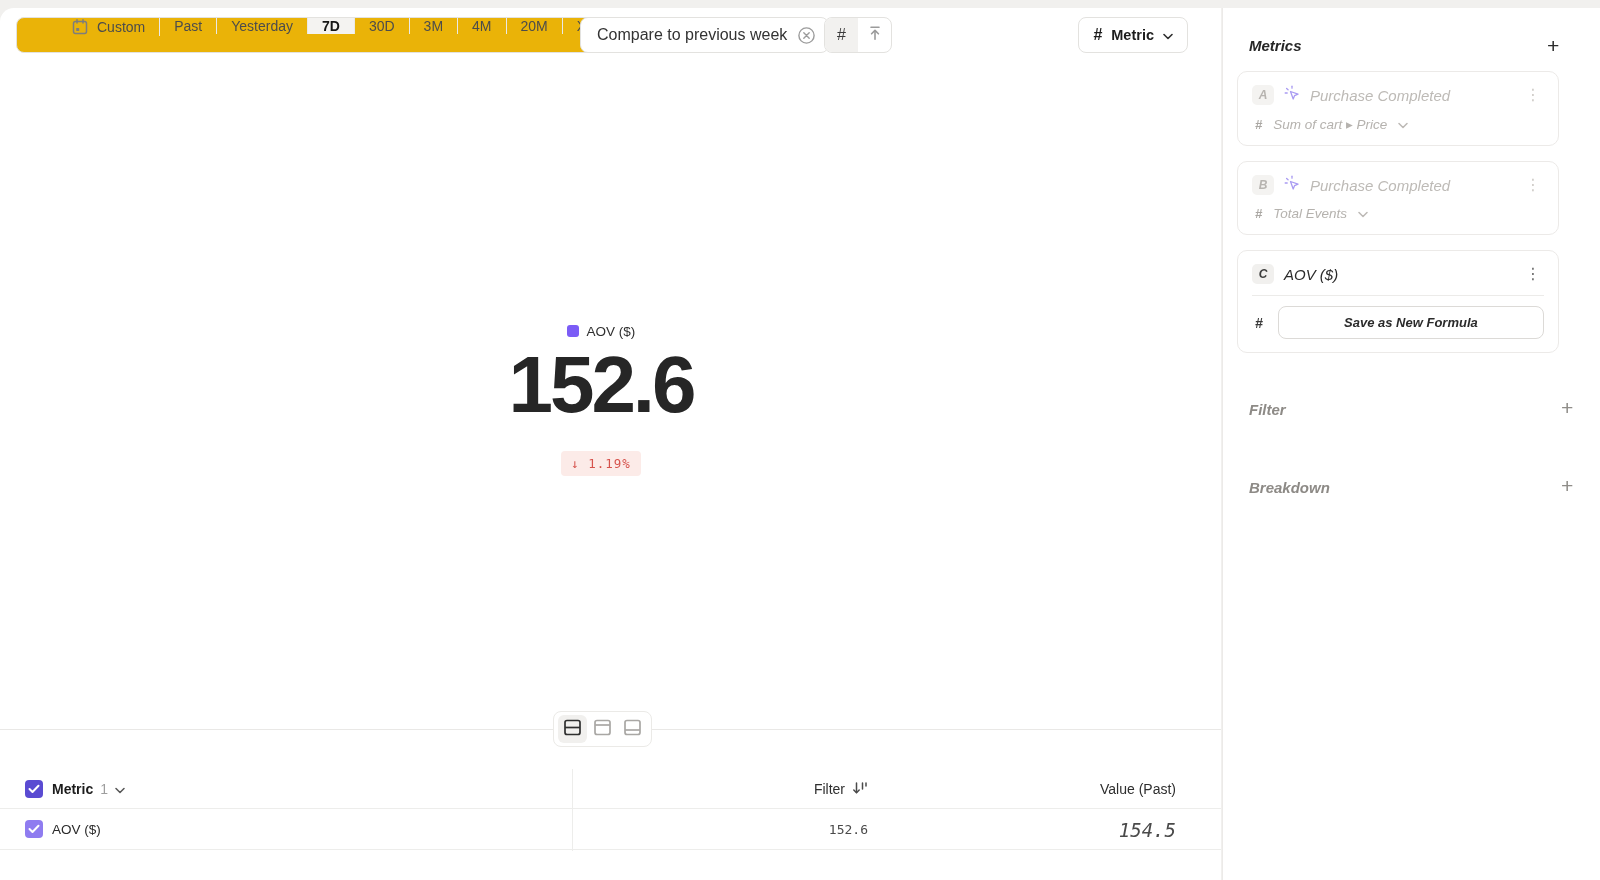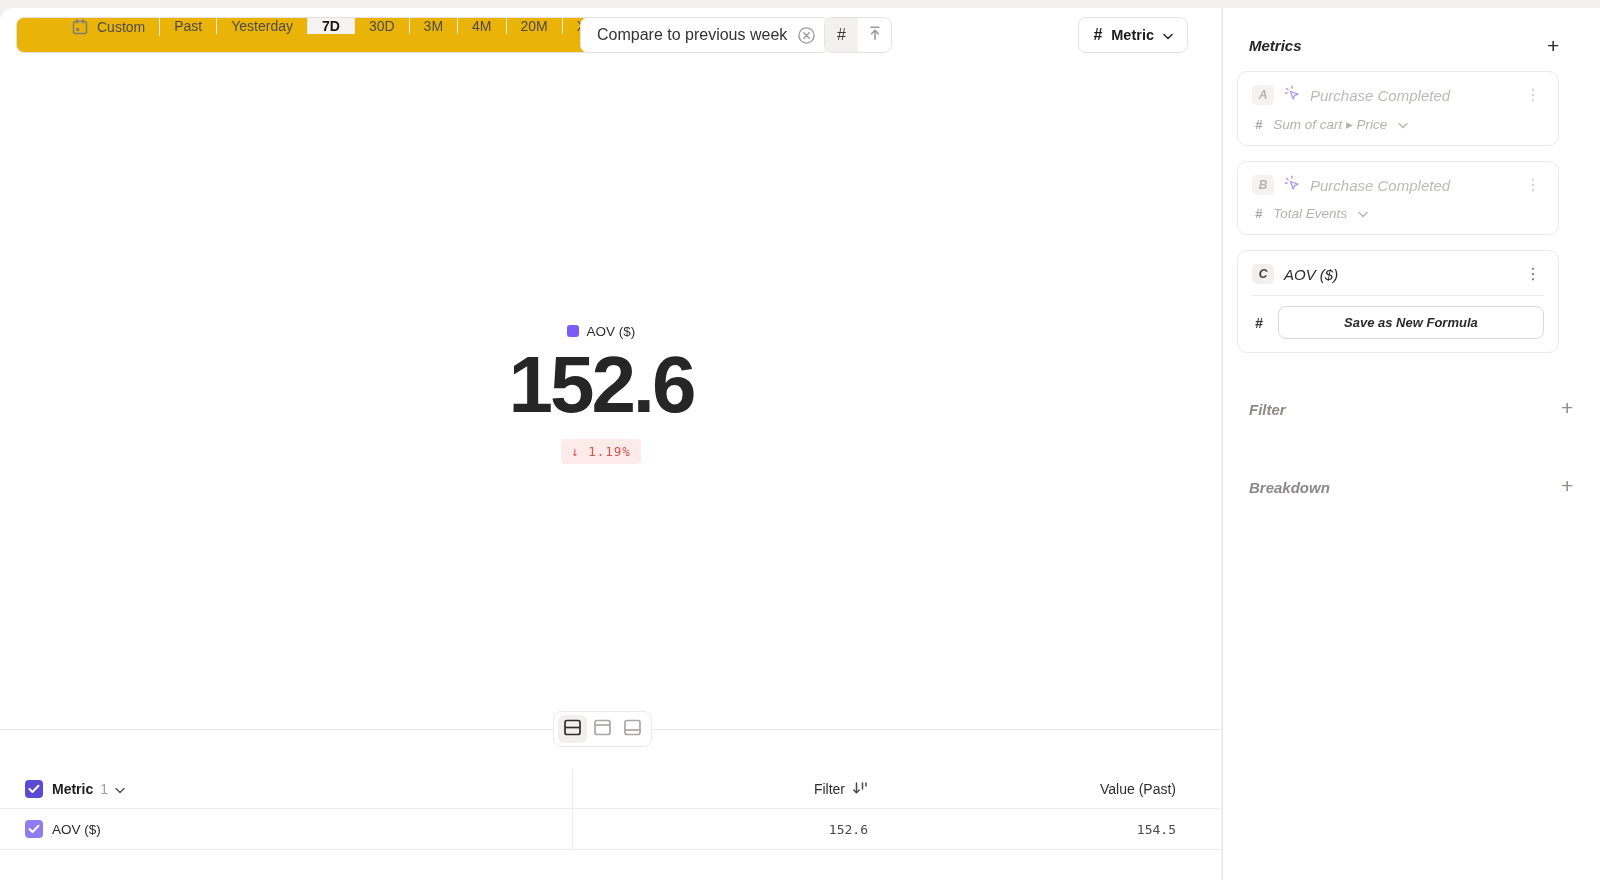--- a/index.html
+++ b/index.html
@@ -39,21 +39,21 @@
     gap: 9px; padding: 0 14px; border: 1px solid #e3e2df; border-radius: 8px; background: #fff;
     font-size: 14.5px; font-weight: 600; color: #1d1d1d; }
   .metric-btn .hash { font-weight: 600; color: #1d1d1d; }
 
   
   .metric-display { position: absolute; top: 315px; left: 0; width: 1202px; text-align: center; }
   .legend { display: inline-flex; align-items: center; gap: 8px; font-size: 13.5px; font-weight: 500; color: #303030; }
   .swatch { width: 12px; height: 12px; border-radius: 3px; background: #7b5cf6; }
   .big-number { margin-top: 6px; font-size: 80px; font-weight: 700; letter-spacing: -3px;
     line-height: 0.95; color: #262626; }
-  .badge-wrap { margin-top: 16px; }
+  .badge-wrap { margin-top: 28px; }
   .change-badge { display: inline-block; background: #fcebe8; color: #d6524c; border-radius: 4px;
     padding: 5px 10px; font-size: 12.5px; letter-spacing: 1px;
     font-family: "DejaVu Sans Mono", monospace; }
 
   
   .splitter { position: absolute; top: 721px; left: 0; width: 100%; border-top: 1px solid #e9e8e6; }
   .layout-toggle { position: absolute; top: 703px; left: 553px; width: 99px; height: 36px; background: #fff;
     border: 1px solid #ebeae7; border-radius: 8px; display: flex; align-items: center;
     justify-content: space-between; padding: 0 4px; }
   .lt-item { width: 29px; height: 28px; border-radius: 6px; display: flex; align-items: center; justify-content: center; }
@@ -72,21 +72,21 @@
   .hm-count { font-size: 14px; color: #9e9e9e; }
   .hdr-value { position: absolute; right: 353px; top: 0; height: 40px; display: flex; align-items: center;
     gap: 7px; font-size: 14px; font-weight: 500; color: #2e2e2e; cursor: pointer; }
   .hdr-value-past { position: absolute; right: 45px; top: 0; height: 40px; display: flex; align-items: center;
     font-size: 14px; font-weight: 500; color: #2e2e2e; cursor: pointer; }
   .row-name { position: absolute; left: 52px; top: 0; height: 41px; display: flex; align-items: center;
     font-size: 13.5px; color: #2b2b2b; }
   .row-value { position: absolute; right: 353px; top: 0; height: 41px; display: flex; align-items: center;
     font-size: 13px; color: #4a4a4a; }
   .row-value-past { position: absolute; right: 45px; top: 0; height: 41px; display: flex; align-items: center;
-    font-size: 13px; color: #4a4a4a; }
+    font-size: 19px; color: #4a4a4a; font-style: italic; }
 
   
   .sb-header { display: flex; justify-content: space-between; align-items: center; margin: 27px 41px 0 26px; }
   .sb-title { font-size: 15px; font-weight: 700; color: #262626; }
   .plus { font-size: 21px; font-weight: 300; color: #8f8d89; line-height: 1; }
   .plus.dark { color: #2b2b2b; }
 
   .sb-card { margin: 15px 41px 0 14px; border: 1px solid #eceae8; border-radius: 10px; padding: 13px 14px; background: #fff; }
   .card-row1 { display: flex; align-items: center; gap: 10px; }
   .badge { width: 22px; height: 20px; border-radius: 5px; background: #f4f3f1; color: #b7b4b0;

